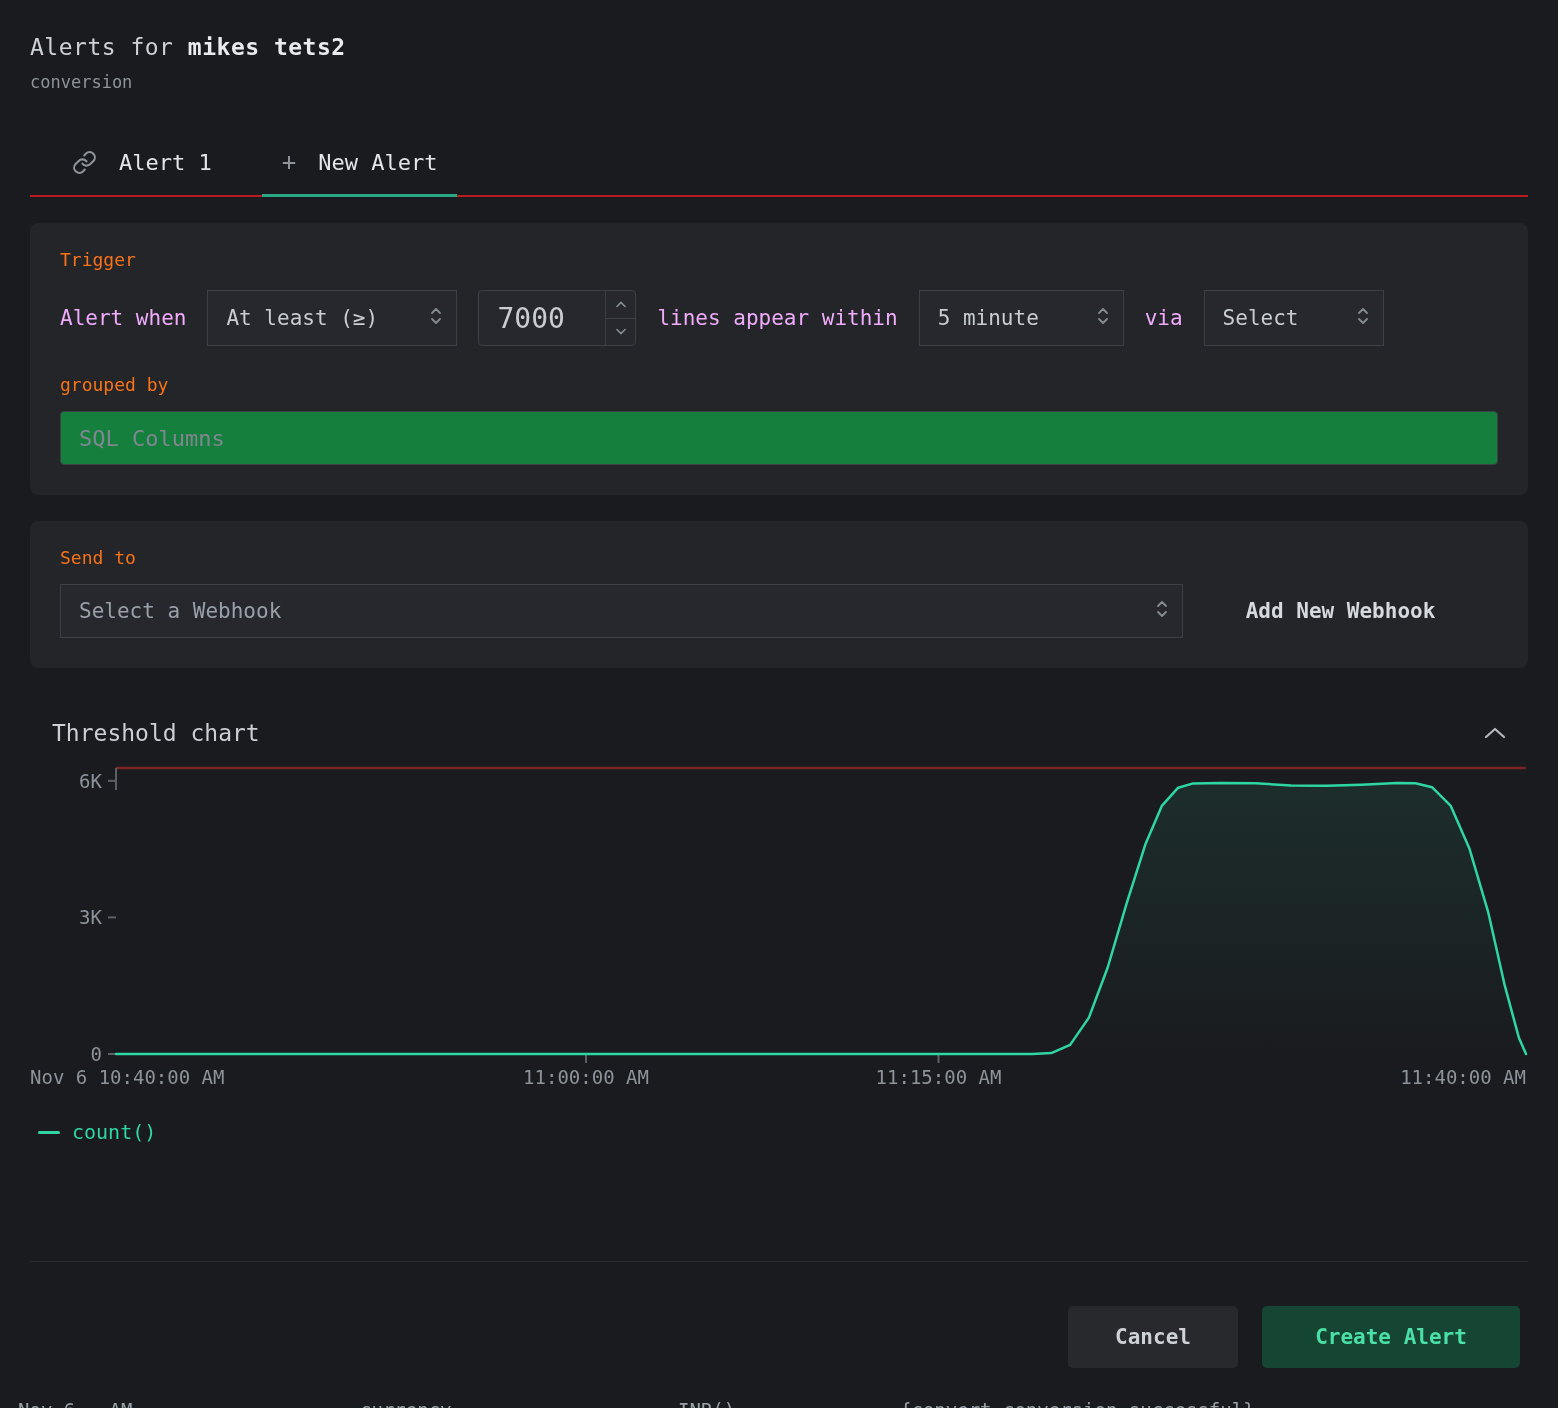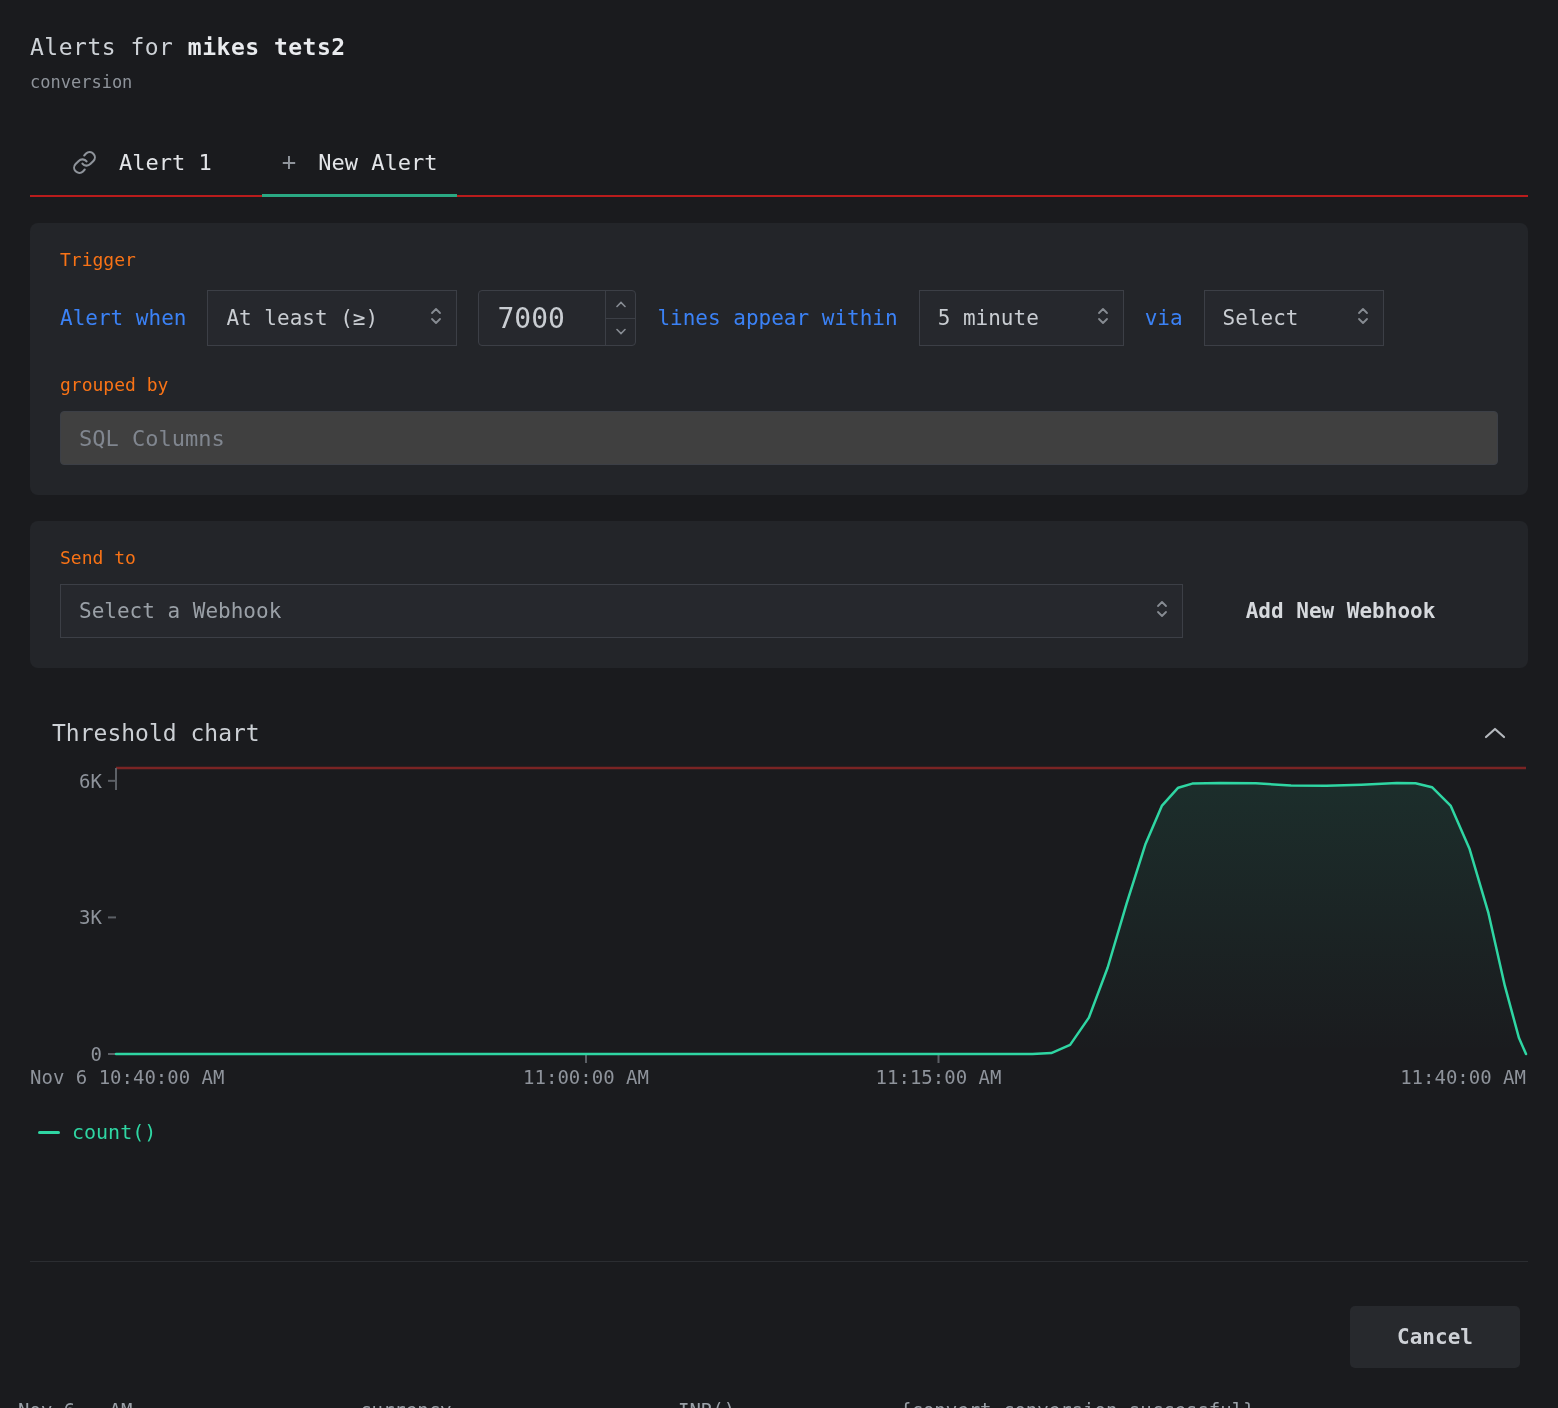--- a/index.html
+++ b/index.html
@@ -23,37 +23,37 @@
          color:#e3e5e8; cursor:pointer; border-bottom:3px solid transparent; margin-bottom:-2px; }
   .tab .plus { color:#8f949b; font-size:24px; }
   .tab.active { border-bottom-color:#2aa883; }
   .icon-link svg { display:block; }
 
   
   .panel { background:#232529; border-radius:8px; padding:26px 30px 30px; margin-top:26px; }
   .section-label { color:#f97316; font-size:18px; }
 
   .trigger-row { display:flex; align-items:center; gap:21px; margin:20px 0 28px; font-size:21px; }
-  .lbl { color:#3b82f6; white-space:nowrap; }
+  .lbl { color:#f0abfc; white-space:nowrap; }
 
   .select { height:56px; display:flex; align-items:center; justify-content:space-between; gap:14px;
             padding:0 14px 0 18px; background:#26282d; border:1px solid #3c3f46; border-radius:0;
             font-size:21px; color:#c9cdd2; cursor:pointer; white-space:nowrap; }
   .sel-cond { width:250px; } .sel-window { width:205px; } .sel-channel { width:180px; }
   .select.wide { width:1123px; height:54px; color:#9aa0a7; }
 
   .num-wrap { display:flex; height:56px; width:158px; background:#26282d;
               border:1px solid #3c3f46; border-radius:4px; overflow:hidden; }
   .num-wrap input { flex:1; min-width:0; background:none; border:none; outline:none;
                     color:#c9cdd2; font:inherit; font-size:28px; padding-left:18px; }
   .stepper { width:30px; border-left:1px solid #3c3f46; display:flex; flex-direction:column; }
   .step { flex:1; display:flex; align-items:center; justify-content:center; cursor:pointer; }
   .step.up { border-bottom:1px solid #3c3f46; }
 
-  .text-input { width:100%; height:54px; margin-top:16px; background:#404040;
+  .text-input { width:100%; height:54px; margin-top:16px; background:#15803d;
                 border:1px solid #3c3f46; border-radius:4px; padding:0 18px;
                 font:inherit; font-size:22px; color:#c9cdd2; outline:none; }
   .text-input::placeholder { color:#80868f; }
 
   .send-row { display:flex; align-items:center; margin-top:16px; }
   .ghost-btn { margin:0 auto; background:none; border:none; color:#d6d9dd; font:inherit;
                font-size:21px; font-weight:700; cursor:pointer; white-space:nowrap; }
 
   
   .chart-section { margin-top:52px; }
@@ -218,20 +218,21 @@
           <path d="M86.0,290.0 L203.5,290.0 L321.0,290.0 L438.5,290.0 L556.0,290.0 L673.5,290.0 L791.0,290.0 L885.0,290.0 L955.5,290.0 L1002.5,290.0 L1021.3,289.1 L1040.1,280.9 L1058.9,253.6 L1077.7,203.5 L1096.5,139.8 L1115.3,80.6 L1131.8,41.9 L1148.2,23.7 L1162.3,19.6 L1190.5,18.9 L1225.8,19.3 L1261.0,21.4 L1296.3,21.8 L1331.5,20.7 L1366.8,19.1 L1385.5,19.3 L1402.0,23.2 L1420.8,41.9 L1439.6,85.1 L1458.4,148.9 L1474.8,221.7 L1489.0,274.1 L1496.0,290.0" fill="none" stroke="#2fd6a3" stroke-width="2.5" stroke-linejoin="round" stroke-linecap="round"></path>
         </svg></div>
     <div class="legend">
       <span class="dash" style="background: rgb(47, 214, 163);"></span>
       <span style="color: rgb(47, 214, 163);">count()</span>
     </div>
   </section>
 
   <footer>
     <button class="btn cancel">Cancel</button>
+    <button class="btn create" style="background: rgb(21, 70, 52); color: rgb(75, 224, 168);">Create Alert</button>
   </footer>
 </div>
 
 <div class="bottom-strip">
   <span style="left:18px">Nov 6 … AM</span>
   <span style="left:360px">currency</span>
   <span style="left:678px">INR()</span>
   <span style="left:900px">{convert conversion successful}</span>
 </div>
 

